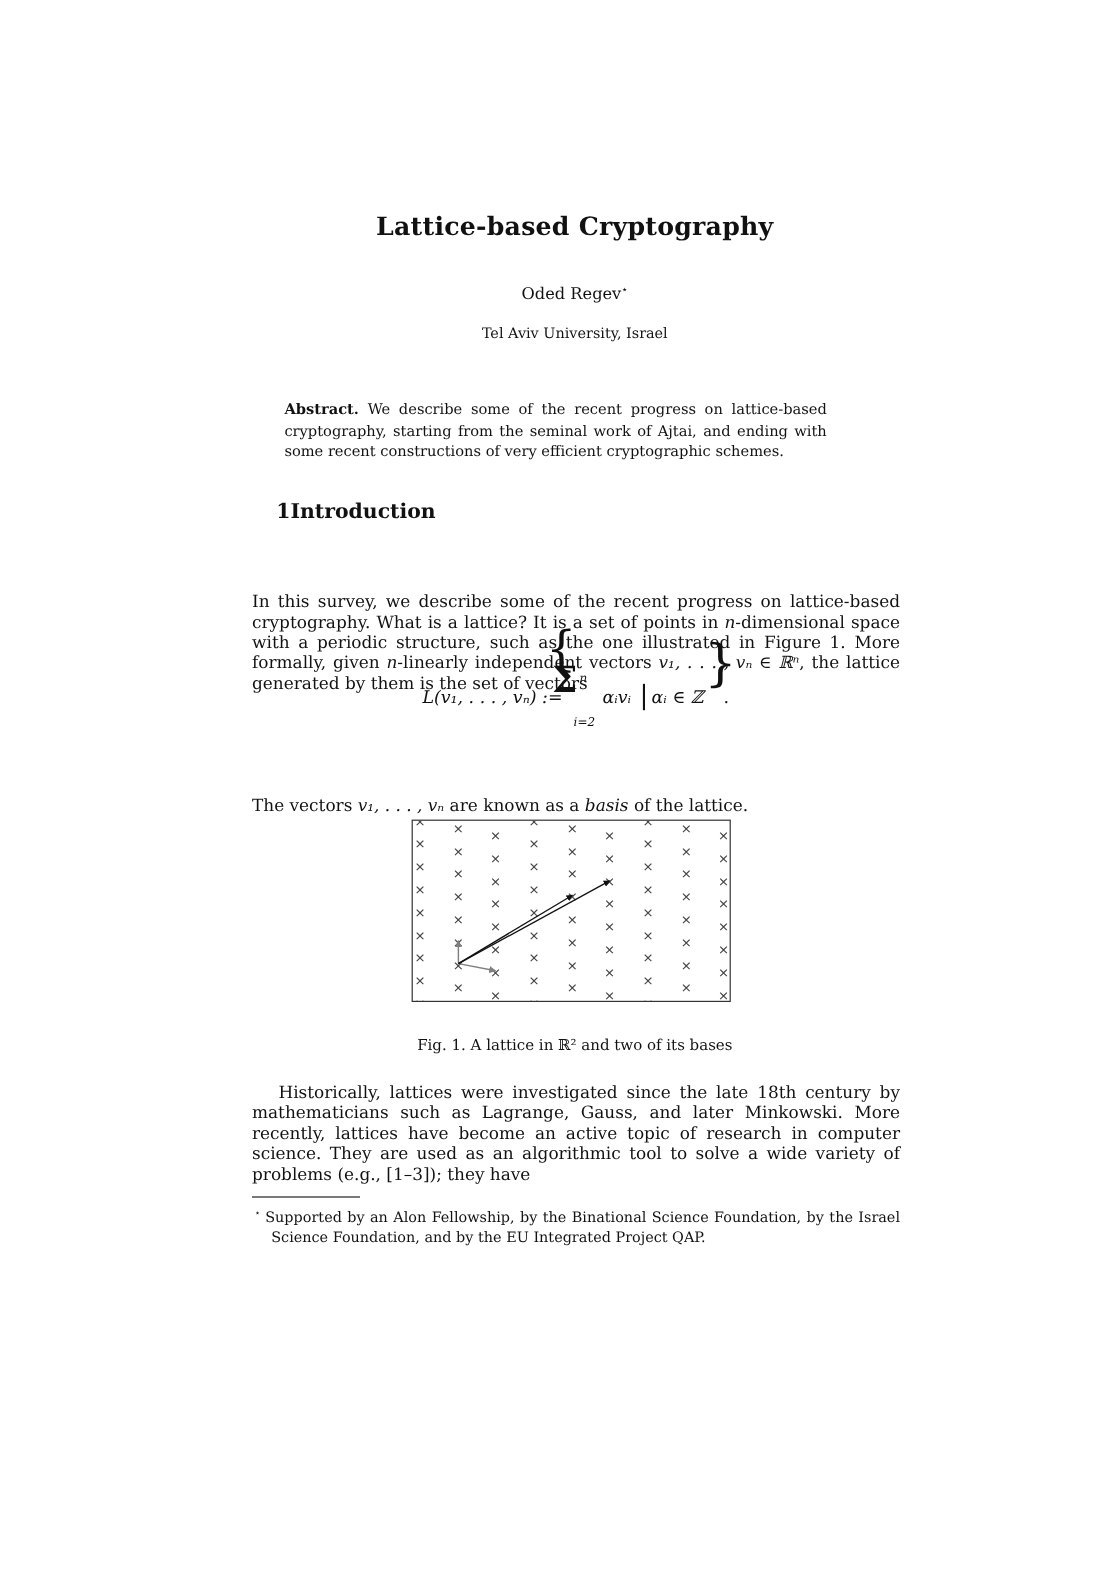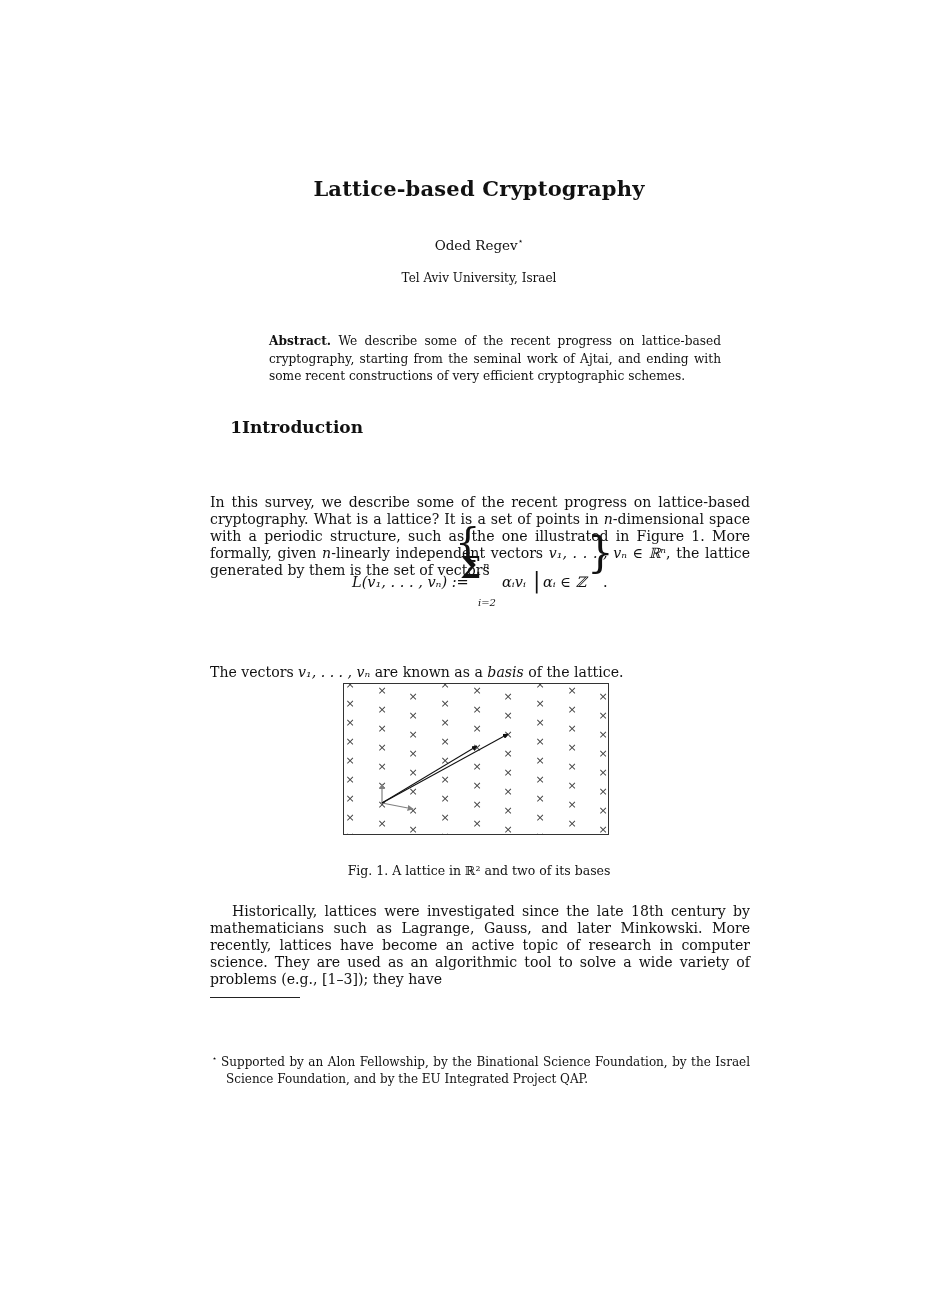--- a/index.html
+++ b/index.html
@@ -3,36 +3,36 @@
 <meta charset="utf-8">
 <style>
   html, body { margin:0; padding:0; background:#ffffff; }
   body { width:925px; height:1309px; position:relative; overflow:hidden;
          font-family:"DejaVu Serif","Liberation Serif",serif; color:#111; }
   .abs { position:absolute; }
   .title { left:0; width:958px; top:176px; text-align:center; font-size:21px; font-weight:bold; letter-spacing:0.2px; }
   .author { left:0; width:958px; top:236px; text-align:center; font-size:13.5px; }
   .author sup { font-size:9px; }
   .affil { left:0; width:958px; top:271px; text-align:center; font-size:12px; }
-  .abstract { left:269px; width:452px; top:333px; font-size:12.2px; line-height:17.5px; text-align:justify; }
+  .abstract { left:237px; width:452px; top:333px; font-size:12.2px; line-height:17.5px; text-align:justify; }
   .abstract b { font-weight:bold; }
   .section { left:210px; top:417px; font-size:17px; font-weight:bold;text-align:right; }
   .section .num { display:inline-block; width:32px; }
   .para { left:210px; width:540px; font-size:14.1px; line-height:17px; text-align:justify;margin-top:36px; }
   .para i { font-style:italic; }
   .math { font-family:"DejaVu Serif","Liberation Serif",serif; font-style:italic; }
   .p1 { top:458px; }
   .p2 { top:628px; }
   .p3 { top:867px; text-indent:22px; }
   .eq { left:350px; top:540px; width:300px; height:80px; font-size:14.5px; }
   .figure { left:343px; top:683px; width:266px; height:152px; border:1.2px solid #333; box-sizing:border-box; overflow:hidden; }
   .caption { left:0; width:958px; top:863px; text-align:center; font-size:12.5px; }
   .caption b { font-weight:normal; }
   .fnrule { left:210px; top:997px; width:90px; height:1px; background:#222; }
-  .footnote { left:210px; width:540px; top:1002px; font-size:12px; line-height:17px; text-align:justify; padding-left:16px; box-sizing:border-box; text-indent:-14px;margin-top:48px; }
+  .footnote { left:210px; width:540px; top:1002px; font-size:12px; line-height:17px; text-align:justify; padding-left:16px; box-sizing:border-box; text-indent:-14px; }
   .footnote sup { font-size:8px; margin-right:4px; }
 </style>
 </head>
 <body>
 
 <div class="abs title">Lattice-based Cryptography</div>
 
 <div class="abs author">
   <span>Oded Regev</span><sup>⋆</sup>
 </div>

